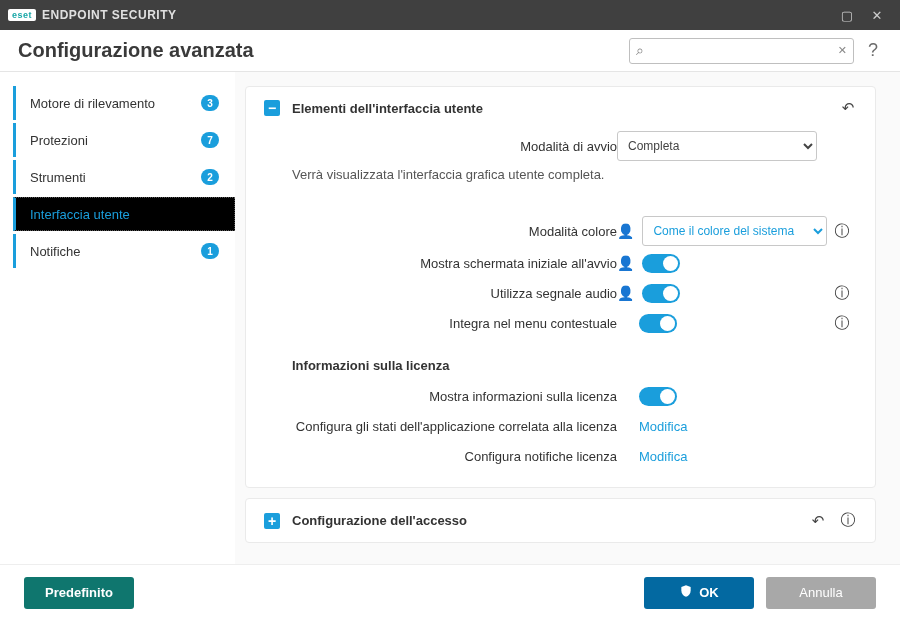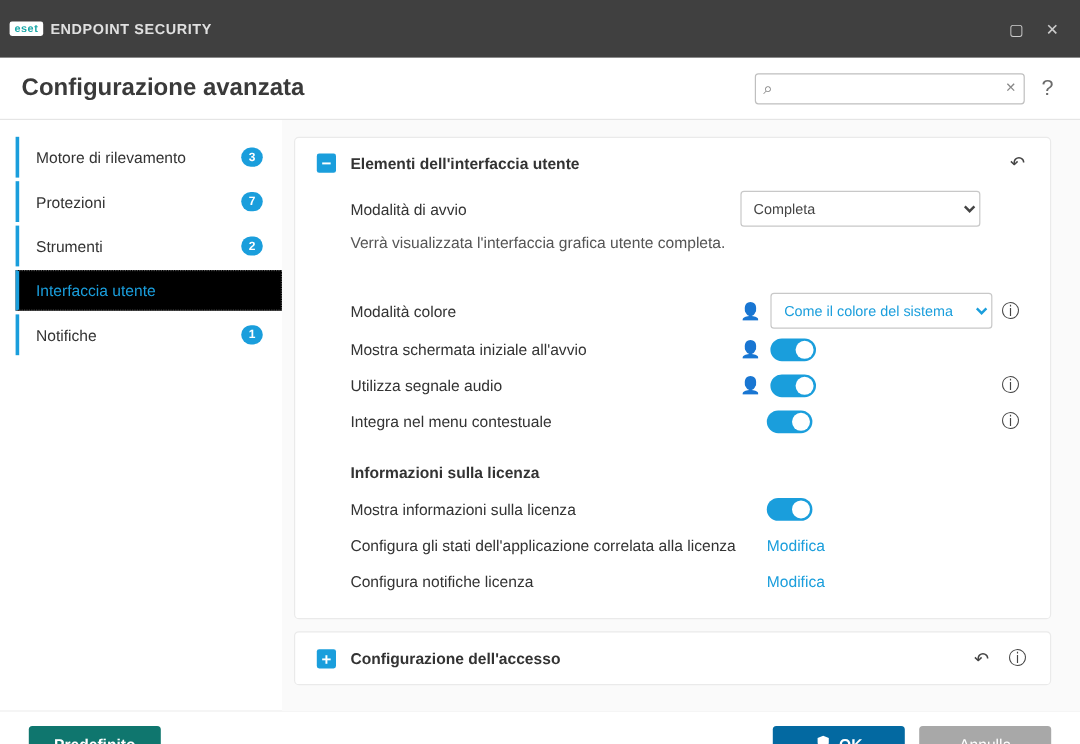--- a/index.html
+++ b/index.html
@@ -6,21 +6,21 @@
   body {
     font-family: "Segoe UI", Arial, sans-serif;
     font-size: 13px;
     color: #333;
     background: #fff;
     width: 900px;
     height: 620px;
     overflow: hidden;
   }
   .titlebar {
-    height: 48px;
+    height: 30px;
     background: #404040;
     color: #fff;
     display: flex;
     align-items: center;
     padding: 0 8px;
   }
   .titlebar .brand {
     display: flex;
     align-items: center;
     gap: 6px;
@@ -43,21 +43,21 @@
   .titlebar .winbtn {
     width: 30px;
     height: 30px;
     display: flex;
     align-items: center;
     justify-content: center;
     cursor: pointer;
     color: #ccc;
   }
   .header {
-    height: 52px;
+    height: 42px;
     display: flex;
     align-items: center;
     padding: 0 18px;
     border-bottom: 1px solid #e5e5e5;
   }
   .header h1 {
     font-size: 20px;
     font-weight: 600;
     color: #3a3a3a;
   }
@@ -177,20 +177,21 @@
   }
   .row {
     display: flex;
     align-items: center;
     min-height: 30px;
     padding: 2px 0;
   }
   .row .label {
     flex: 1;
     color: #333;
+    text-align: right;
   }
   .row .control {
     width: 210px;
     display: flex;
     align-items: center;
     gap: 8px;
   }
   .row .trail {
     width: 30px;
     display: flex;

